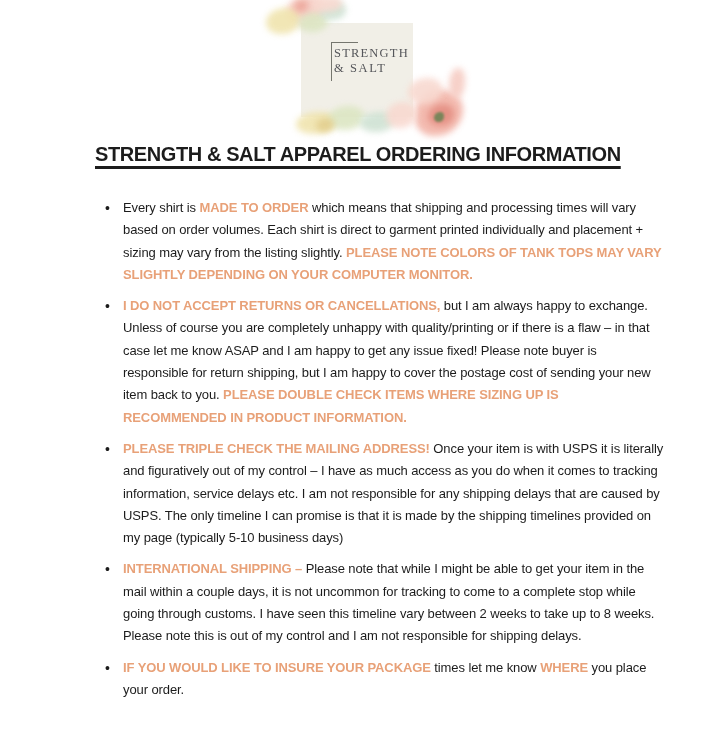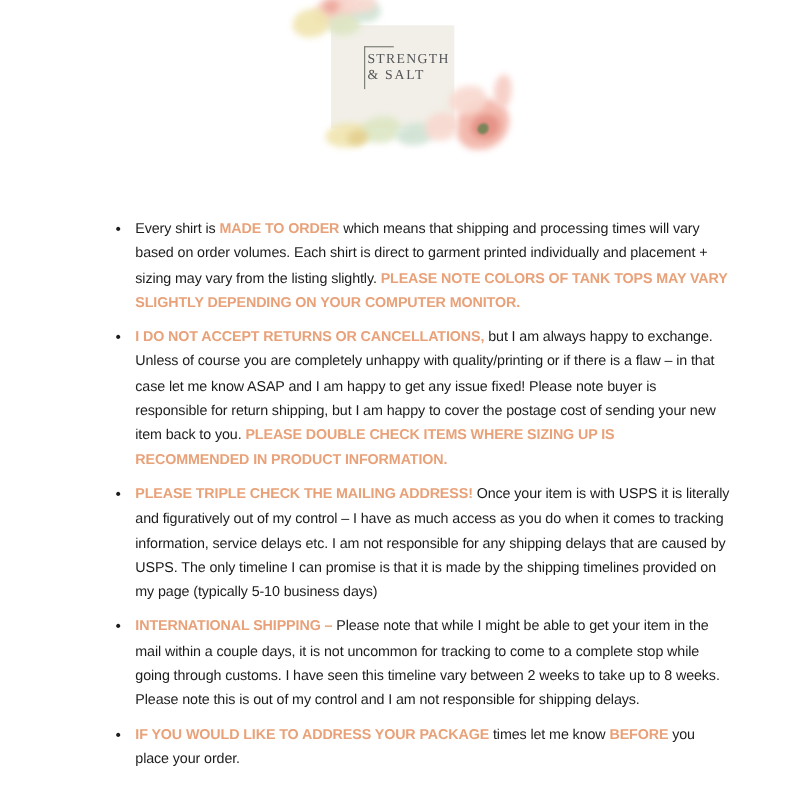--- a/index.html
+++ b/index.html
@@ -94,24 +94,25 @@
     <div class="blob l4" style="background: rgb(248, 217, 208);"></div>
     <div class="blob l5" style="background: rgb(227, 207, 143);"></div>
 
     <div class="logo-bracket"></div>
     <div class="logo-text">
       <div class="line1">STRENGTH</div>
       <div class="line2">&amp; SALT</div>
     </div>
   </div>
 
+  <h1 class="doc-title">STRENGTH &amp; SALT APPAREL ORDERING INFORMATION</h1>
 
   <div class="content">
     <ul class="info-list">
         <li><span class="bullet-glyph">•</span><span class="txt">Every shirt is </span><span class="hl">MADE TO ORDER</span><span class="txt"> which means that shipping and processing times will vary based on order volumes. Each shirt is direct to garment printed individually and placement + sizing may vary from the listing slightly. </span><span class="hl">PLEASE NOTE COLORS OF TANK TOPS MAY VARY SLIGHTLY DEPENDING ON YOUR COMPUTER MONITOR.</span></li>
         <li><span class="bullet-glyph">•</span><span class="hl">I DO NOT ACCEPT RETURNS OR CANCELLATIONS,</span><span class="txt"> but I am always happy to exchange. Unless of course you are completely unhappy with quality/printing or if there is a flaw – in that case let me know ASAP and I am happy to get any issue fixed! Please note buyer is responsible for return shipping, but I am happy to cover the postage cost of sending your new item back to you. </span><span class="hl">PLEASE DOUBLE CHECK ITEMS WHERE SIZING UP IS RECOMMENDED IN PRODUCT INFORMATION.</span></li>
         <li><span class="bullet-glyph">•</span><span class="hl">PLEASE TRIPLE CHECK THE MAILING ADDRESS!</span><span class="txt"> Once your item is with USPS it is literally and figuratively out of my control – I have as much access as you do when it comes to tracking information, service delays etc. I am not responsible for any shipping delays that are caused by USPS. The only timeline I can promise is that it is made by the shipping timelines provided on my page (typically 5-10 business days)</span></li>
         <li><span class="bullet-glyph">•</span><span class="hl">INTERNATIONAL SHIPPING – </span><span class="txt">Please note that while I might be able to get your item in the mail within a couple days, it is not uncommon for tracking to come to a complete stop while going through customs. I have seen this timeline vary between 2 weeks to take up to 8 weeks. Please note this is out of my control and I am not responsible for shipping delays.</span></li>
-        <li><span class="bullet-glyph">•</span><span class="hl">IF YOU WOULD LIKE TO ADDRESS YOUR PACKAGE</span><span class="txt"> times let me know </span><span class="hl">BEFORE</span><span class="txt"> you place your order.</span></li>
+        <li><span class="bullet-glyph">•</span><span class="hl">IF YOU WOULD LIKE TO INSURE YOUR PACKAGE</span><span class="txt"> times let me know </span><span class="hl">WHERE</span><span class="txt"> you place your order.</span></li>
       </ul>
   </div>
 
 </div>
 
 </body></html>

